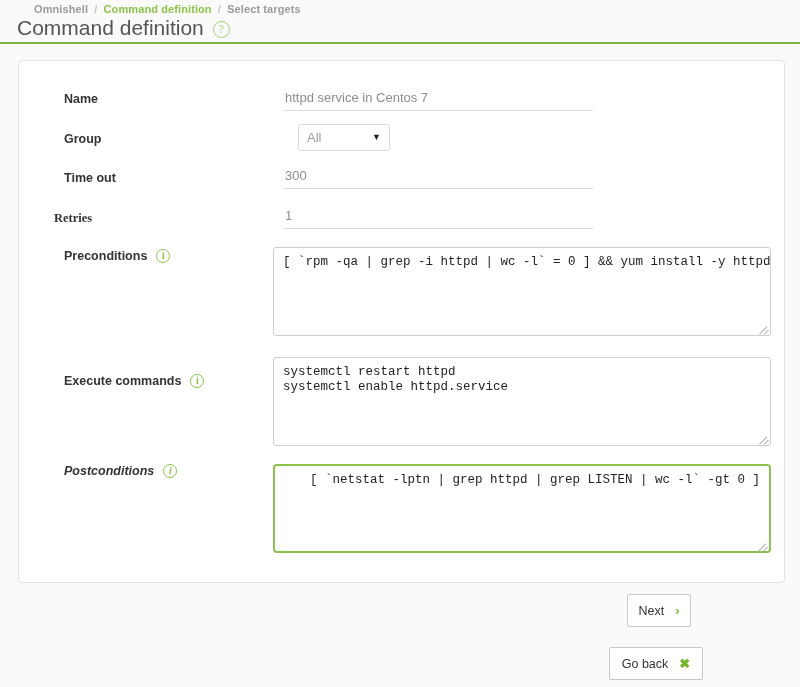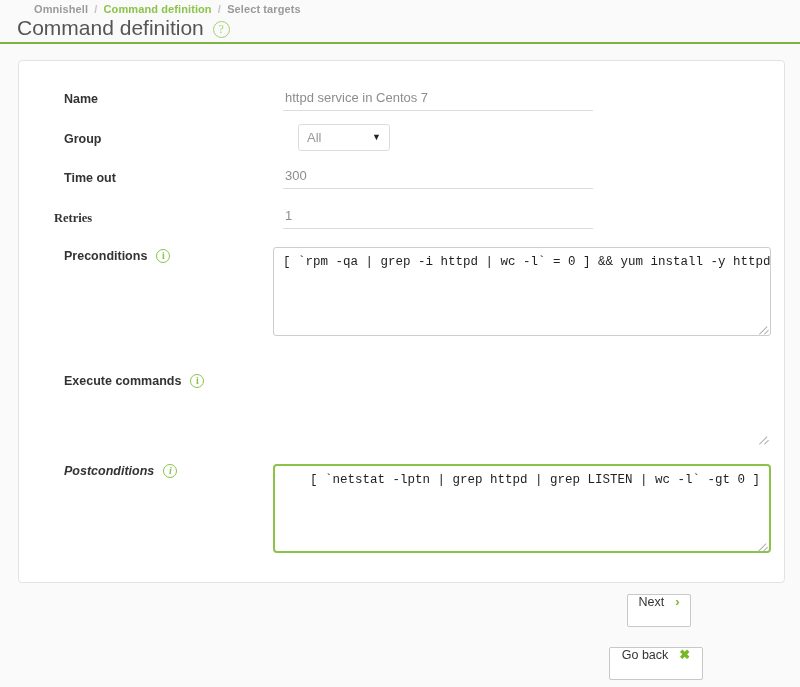--- a/index.html
+++ b/index.html
@@ -168,20 +168,21 @@
     transform: rotate(-45deg);
   }
 
   
   .btn {
     position: absolute;
     background: #ffffff;
     border: 1px solid #c8c8c8;
     border-radius: 2px;
     display: flex;
+    align-items: center;
     justify-content: center;
     gap: 11px;
     font-size: 12.5px;
     color: #333;
     cursor: pointer;
     font-family: "Liberation Sans", sans-serif;
   }
   .btn .glyph {
     color: #76b729;
     font-size: 13px;
@@ -240,20 +241,22 @@
     <span>Preconditions</span>
     <span class="circle-icon info-icon">i</span>
   </div>
   <textarea class="code-area" style="left: 254px; top: 186px; width: 498px; height: 89px;">[ `rpm -qa | grep -i httpd | wc -l` = 0 ] &amp;&amp; yum install -y httpd</textarea>
   <span class="resize-grip" style="left:740px; top:263px;"></span>
 
   <div class="field-label" style="left:45px; top:296px;margin-top:17px;">
     <span>Execute commands</span>
     <span class="circle-icon info-icon">i</span>
   </div>
+  <textarea class="code-area" style="left: 254px; top: 296px; width: 498px; height: 89px;">systemctl restart httpd
+systemctl enable httpd.service</textarea>
   <span class="resize-grip" style="left:740px; top:373px;"></span>
 
   <div class="field-label" style="left:45px; top:403px;font-style:italic;">
     <span>Postconditions</span>
     <span class="circle-icon info-icon">i</span>
   </div>
   <textarea class="code-area focused" style="left: 254px; top: 403px; width: 498px; height: 89px;">[ `netstat -lptn | grep httpd | grep LISTEN | wc -l` -gt 0 ]</textarea>
   <span class="resize-grip" style="left:739px; top:480px;"></span>
 
 </div>

